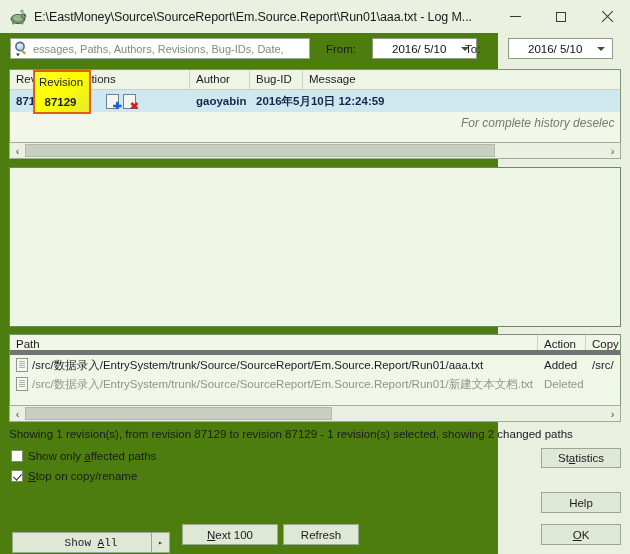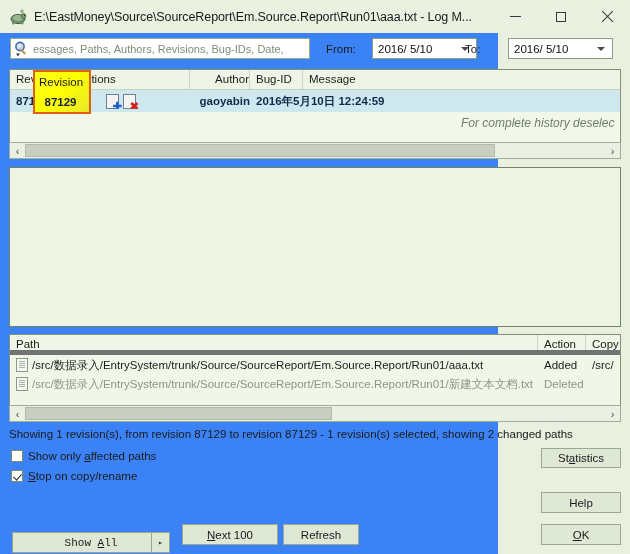--- a/index.html
+++ b/index.html
@@ -8,21 +8,21 @@
     overflow: hidden;
     background: #e9f0e0;
     font-family: "Liberation Sans", sans-serif;
     font-size: 11px;
     color: #1a1a1a;
     -webkit-font-smoothing: none;
   }
   #app {
     position: relative;
     width: 498px; height: 554px;
-    background: #3b82f6;
+    background: #4d7c0f;
     box-sizing: border-box;
   }
 
   
   .titlebar {
     position: absolute; left: 0; top: 0; width: 630px; height: 33px;
     background: #eaf1e1;
     display: flex; align-items: center;
   }
   .title-icon {
@@ -74,21 +74,21 @@
   }
   .lbl-from { position: absolute; left: 326px; top: 9px; font-size: 11.5px; color:#1b1b1b;}
   .lbl-to   { position: absolute; left: 465px; top: 9px; font-size: 11.5px; color:#1b1b1b;}
   .datebox {
     position: absolute; top: 4px; height: 21px; width: 105px;
     background: #ffffff; border: 1px solid #8d9d84; box-sizing: border-box;
     display: flex; align-items: center; justify-content: space-between;
   }
   .datebox.from { left: 372px; }
   .datebox.to   { left: 508px; }
-  .date-val { padding-left: 5px; font-size: 11.5px; color:#111; letter-spacing:0px;}
+  .date-val { padding-left: 19px; font-size: 11.5px; color:#111; letter-spacing:0px;}
   .caret {
     width: 0; height: 0; margin-right: 7px;
     border-left: 4px solid transparent; border-right: 4px solid transparent;
     border-top: 4px solid #41513c;
   }
 
   
   .loglist {
     position: absolute; left: 9px; top: 69px; width: 612px; height: 90px;
     border: 1px solid #7f9276; background: #f2f7ea; box-sizing: border-box;
@@ -99,21 +99,21 @@
     border-bottom: 1px solid #c6d4bb; box-sizing: border-box;
   }
   .log-hd {
     font-size: 11.5px; color: #1b1b1b;
     padding-left: 6px; line-height: 19px;
     border-right: 1px solid #c9d6bf; box-sizing: border-box;
     white-space: nowrap; overflow: hidden; flex: none;
   }
   .c-rev  { width: 62px; text-align: left; }
   .c-act  { width: 118px; }
-  .c-auth { width: 60px; text-align: right; }
+  .c-auth { width: 60px; }
   .c-date { width: 152px; }
   .c-bug  { width: 53px; }
   .c-msg  { width: 168px; border-right: none; }
 
   .log-row { display: flex; height: 22px; align-items: center; }
   .log-row.sel { background: #cfe8f0; }
   .log-cell {
     font-size: 11.5px; padding-left: 6px; box-sizing: border-box;
     white-space: nowrap; overflow: hidden; flex: none; line-height: 21px;
   }

